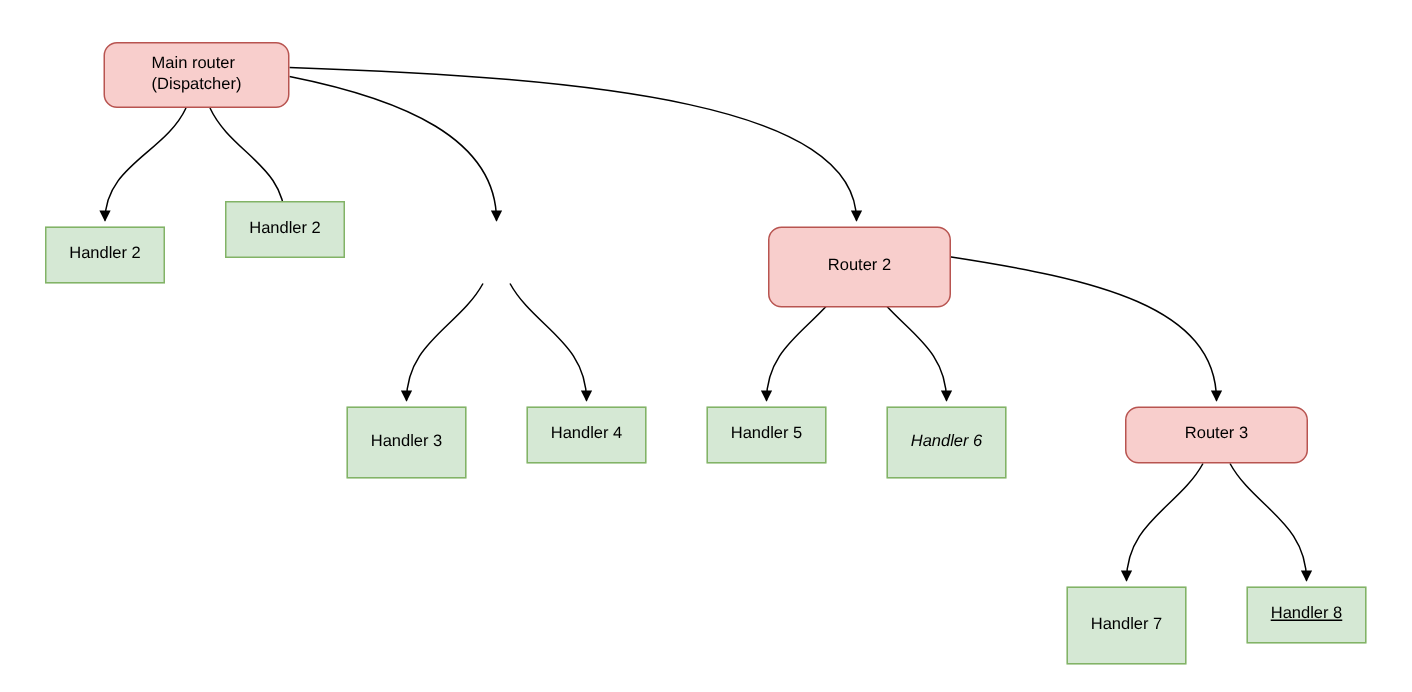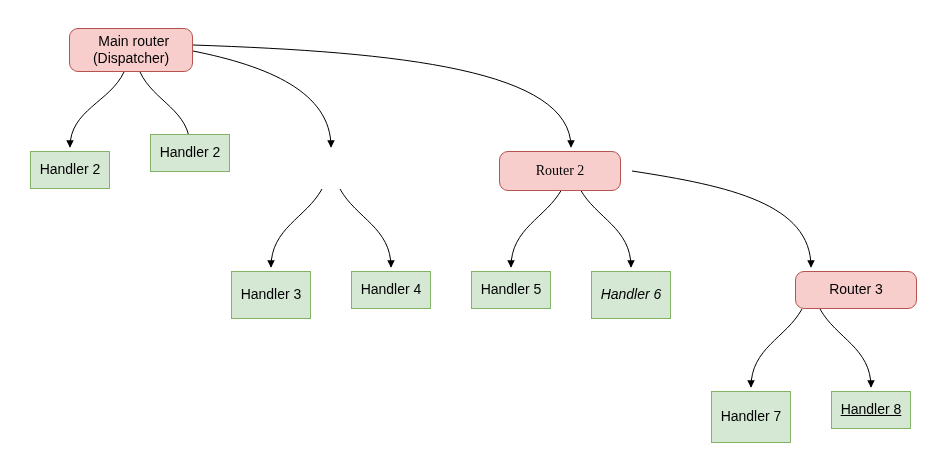--- a/index.html
+++ b/index.html
@@ -28,22 +28,22 @@
     position: absolute;
     left: 0; top: 0;
     width: 941px; height: 461px;
     pointer-events: none;
   }
   .node {
     position: absolute;
     display: flex;
     align-items: center;
     justify-content: center;
-    text-align: right;
-    font-size: 14px;
+    text-align: left;
+    font-size: 11px;
     line-height: 1.25;
     color: var(--text);
     white-space: pre-line;
   }
   .node.router {
     background: var(--router-fill);
     border: 1px solid var(--router-border);
     border-radius: 9px;
   }
   .node.handler {
@@ -82,29 +82,29 @@
   </svg>
 
   <div class="node router" style="left:69px; top:28px; width:124px; height:44px;">Main router
 (Dispatcher)</div>
 
   <div class="node handler" style="left:30px; top:151px; width:80px; height:38px;">Handler 2</div>
 
   <div class="node handler" style="left:150px; top:134px; width:80px; height:38px;">Handler 2</div>
 
 
-  <div class="node router" style="left:499px; top:151px; width:122px; height:40px;font-family:Liberation Serif, serif;">Router 2</div>
+  <div class="node router" style="left:512px; top:151px; width:122px; height:54px;">Router 2</div>
 
   <div class="node handler" style="left:231px; top:271px; width:80px; height:48px;">Handler 3</div>
 
   <div class="node handler" style="left:351px; top:271px; width:80px; height:38px;">Handler 4</div>
 
   <div class="node handler" style="left:471px; top:271px; width:80px; height:38px;">Handler 5</div>
 
   <div class="node handler" style="left:591px; top:271px; width:80px; height:48px;font-style:italic;">Handler 6</div>
 
-  <div class="node router" style="left:750px; top:271px; width:122px; height:38px;margin-left:45px;">Router 3</div>
+  <div class="node router" style="left:750px; top:271px; width:122px; height:38px;">Router 3</div>
 
   <div class="node handler" style="left:711px; top:391px; width:80px; height:52px;">Handler 7</div>
 
   <div class="node handler" style="left:831px; top:391px; width:80px; height:38px;text-decoration:underline;">Handler 8</div>
 
 </div>
 
 </body></html>

